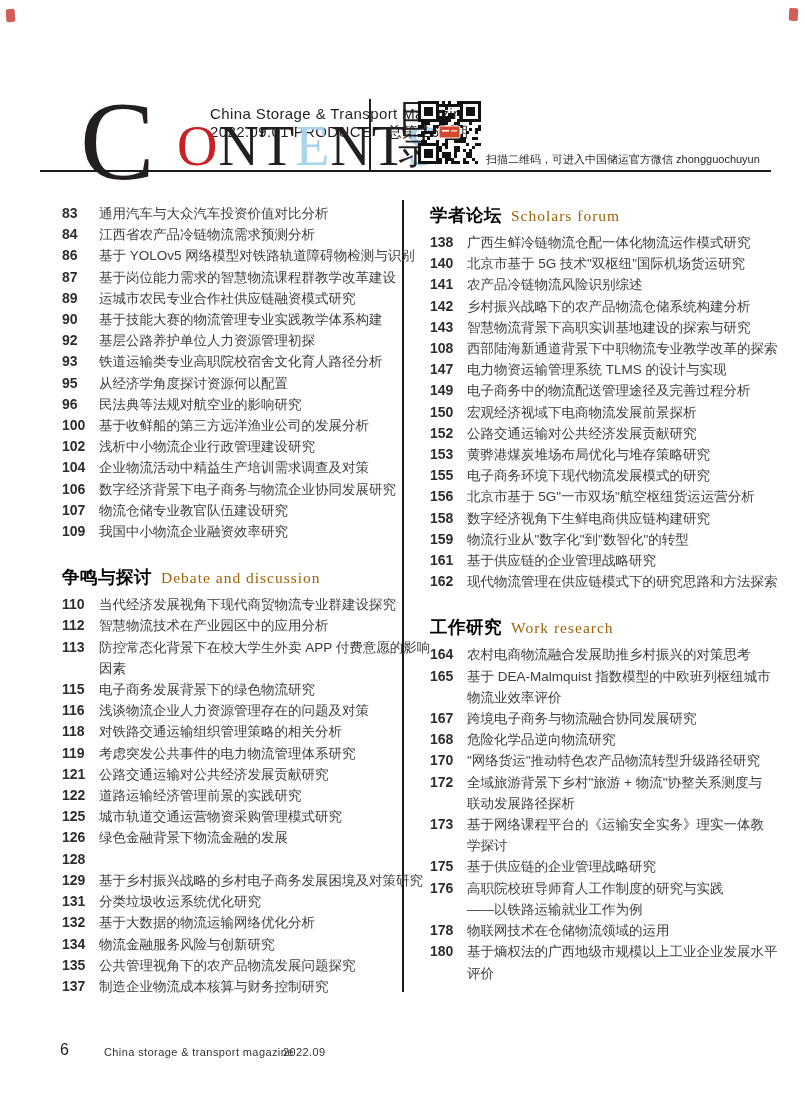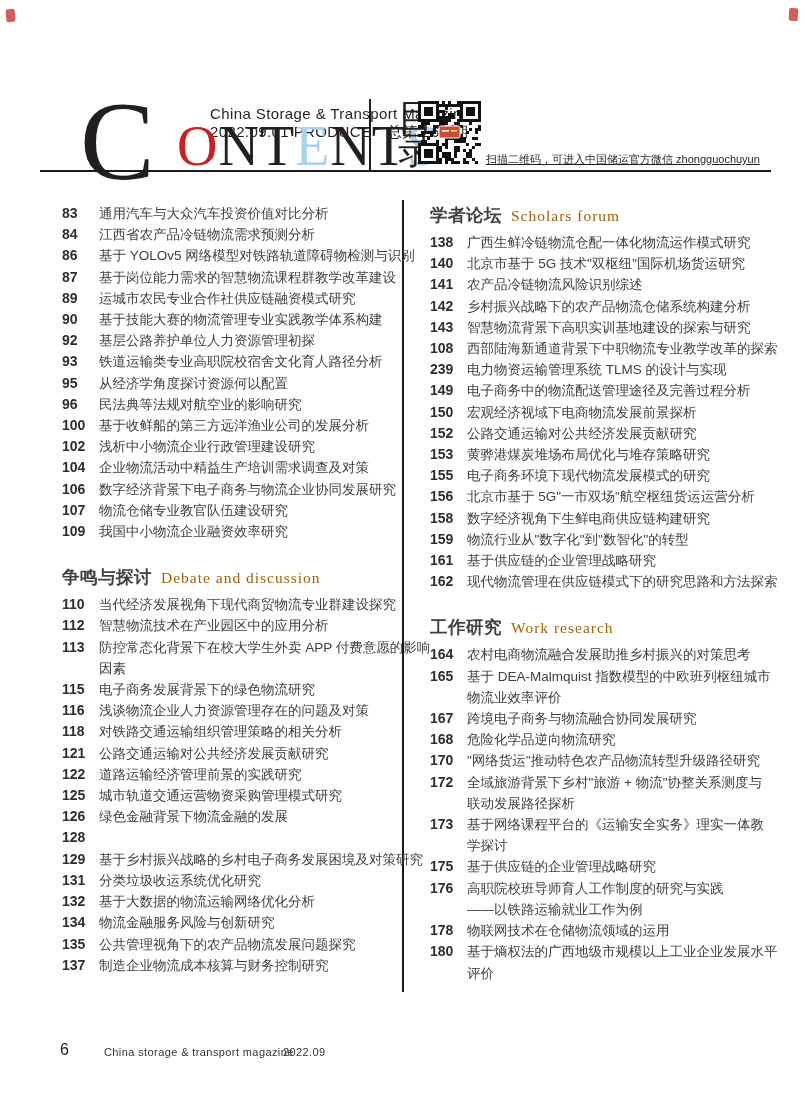--- a/index.html
+++ b/index.html
@@ -15,37 +15,37 @@
   .big-c{position:absolute;left:80px;top:96px;font-family:"Liberation Serif",serif;
          font-size:112px;line-height:90px;color:#231f20;font-weight:500;}
   .mag-info{position:absolute;left:210px;top:105px;font-size:15px;line-height:17.5px;
             color:#231f20;letter-spacing:.4px;white-space:nowrap;}
   .ontents{position:absolute;left:177px;top:124px;font-family:"Liberation Serif",serif;
            font-size:56px;line-height:44px;letter-spacing:1px;white-space:nowrap;}
   .hdr-vline{position:absolute;left:369px;top:99px;width:2px;height:72px;background:#231f20;}
   .toc-label{position:absolute;left:378px;top:100px;width:30px;font-size:36px;line-height:34px;
              color:#231f20;word-break:break-all;letter-spacing:8px;margin-left:20px;}
   .qr{position:absolute;left:418px;top:101px;width:63px;height:63px;}
-  .qr-caption{position:absolute;left:486px;top:152px;font-size:11px;color:#231f20;white-space:nowrap;text-decoration:underline;}
+  .qr-caption{position:absolute;left:486px;top:152px;font-size:11px;color:#231f20;white-space:nowrap;}
   .hdr-rule{position:absolute;left:40px;top:170px;width:731px;height:2px;background:#1a1a1a;}
 
   
   .col-divider{position:absolute;left:402px;top:200px;width:2px;height:792px;background:#1a1a1a;}
   .col{position:absolute;top:203px;}
   .col.left{left:62px;width:335px;}
   .col.right{left:430px;width:340px;}
 
   .entry{display:flex;align-items:flex-start;line-height:21.2px;}
   .entry .num{flex:none;width:37px;font-weight:bold;font-size:14px;color:#2d2d2d;}
   .entry .lines{flex:none;font-size:13.5px;color:#3e3e3e;}
   .entry .lines .ln{white-space:nowrap;}
 
   .section-hd{margin:23px 0 4px 0;line-height:24px;white-space:nowrap;}
   .section-hd.first{margin-top:0;}
-  .section-hd .zh{color:#404040;font-weight:bold;font-size:17.5px;letter-spacing:.5px;}
+  .section-hd .zh{color:#000000;font-weight:bold;font-size:17.5px;letter-spacing:.5px;}
   .section-hd .en{color:#a16207;font-family:"Liberation Serif",serif;font-size:15.5px;margin-left:9px;letter-spacing:1px;}
 
   
   .footer-num{position:absolute;left:60px;top:1041px;font-size:16px;color:#222;}
   .footer-mag{position:absolute;left:104px;top:1046px;font-size:11px;color:#333;letter-spacing:.4px;white-space:nowrap;}
   .footer-issue{position:absolute;left:283px;top:1046px;font-size:11px;color:#333;letter-spacing:.4px;}
 </style>
 </head>
 <body>
 
@@ -348,20 +348,26 @@
             <div class="ln">浅谈物流企业人力资源管理存在的问题及对策</div>
           </span>
         </div>
         <div class="entry">
           <span class="num">118</span>
           <span class="lines">
             <div class="ln">对铁路交通运输组织管理策略的相关分析</div>
           </span>
         </div>
         <div class="entry">
+          <span class="num">119</span>
+          <span class="lines">
+            <div class="ln">考虑突发公共事件的电力物流管理体系研究</div>
+          </span>
+        </div>
+        <div class="entry">
           <span class="num">121</span>
           <span class="lines">
             <div class="ln">公路交通运输对公共经济发展贡献研究</div>
           </span>
         </div>
         <div class="entry">
           <span class="num">122</span>
           <span class="lines">
             <div class="ln">道路运输经济管理前景的实践研究</div>
           </span>
@@ -455,21 +461,21 @@
             <div class="ln">智慧物流背景下高职实训基地建设的探索与研究</div>
           </span>
         </div>
         <div class="entry">
           <span class="num">108</span>
           <span class="lines">
             <div class="ln">西部陆海新通道背景下中职物流专业教学改革的探索</div>
           </span>
         </div>
         <div class="entry">
-          <span class="num">239</span>
+          <span class="num">147</span>
           <span class="lines">
             <div class="ln">电力物资运输管理系统 TLMS 的设计与实现</div>
           </span>
         </div>
         <div class="entry">
           <span class="num">149</span>
           <span class="lines">
             <div class="ln">电子商务中的物流配送管理途径及完善过程分析</div>
           </span>
         </div>

